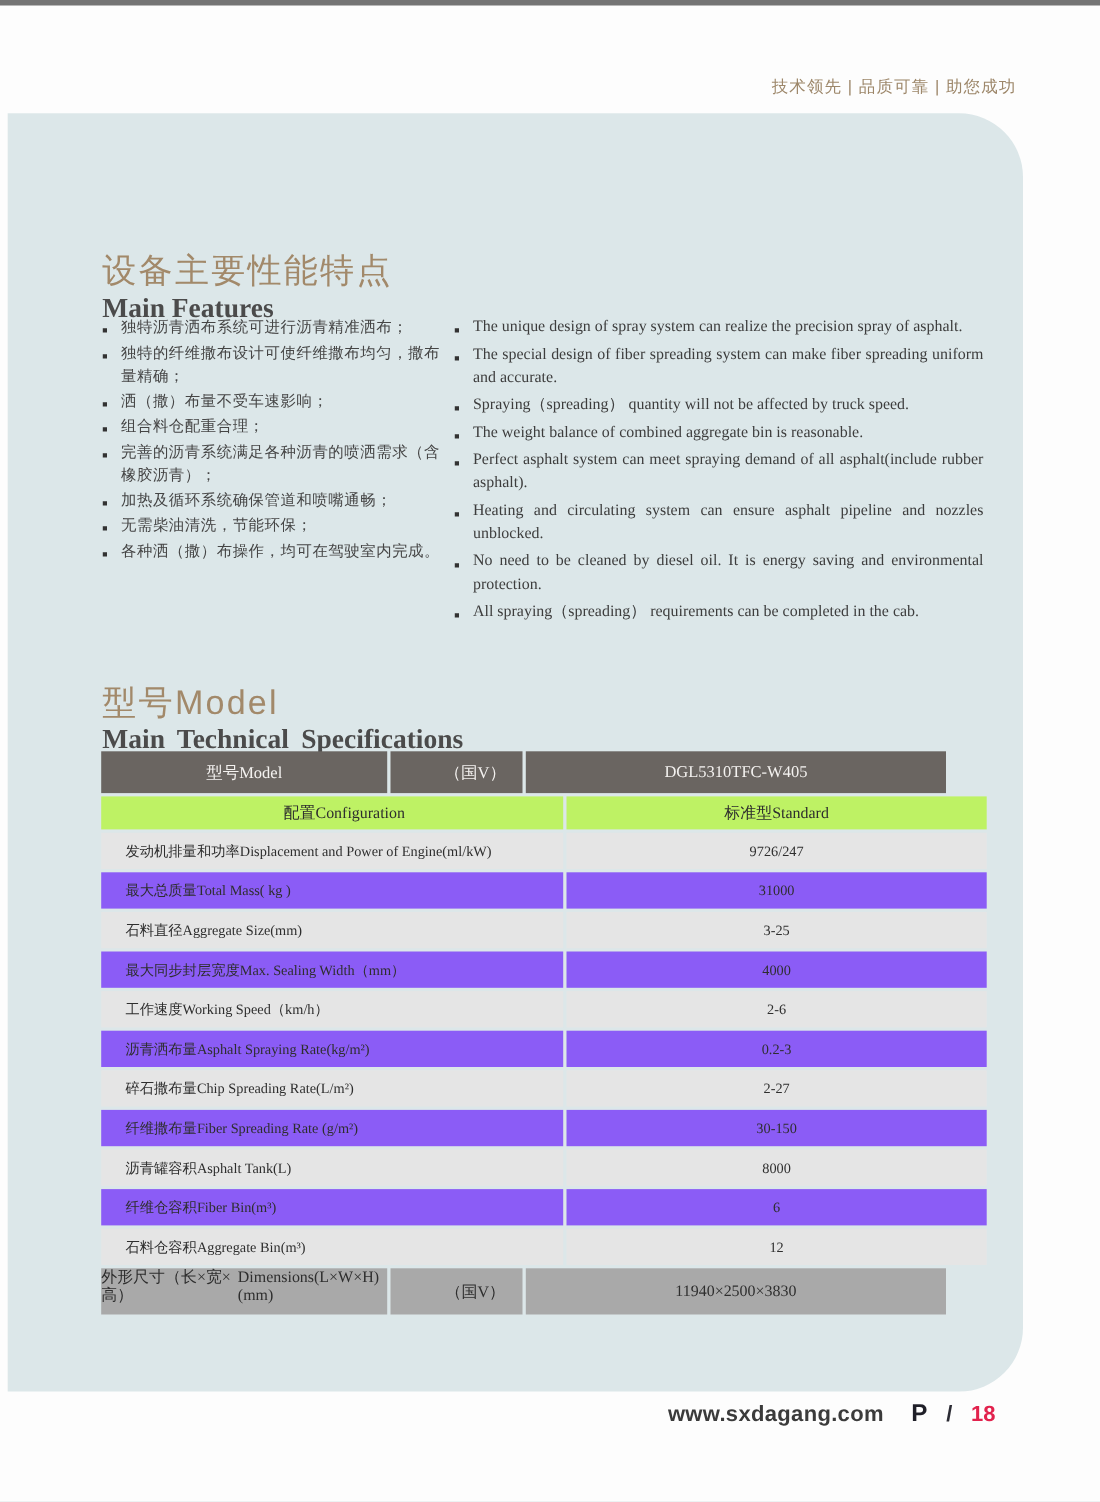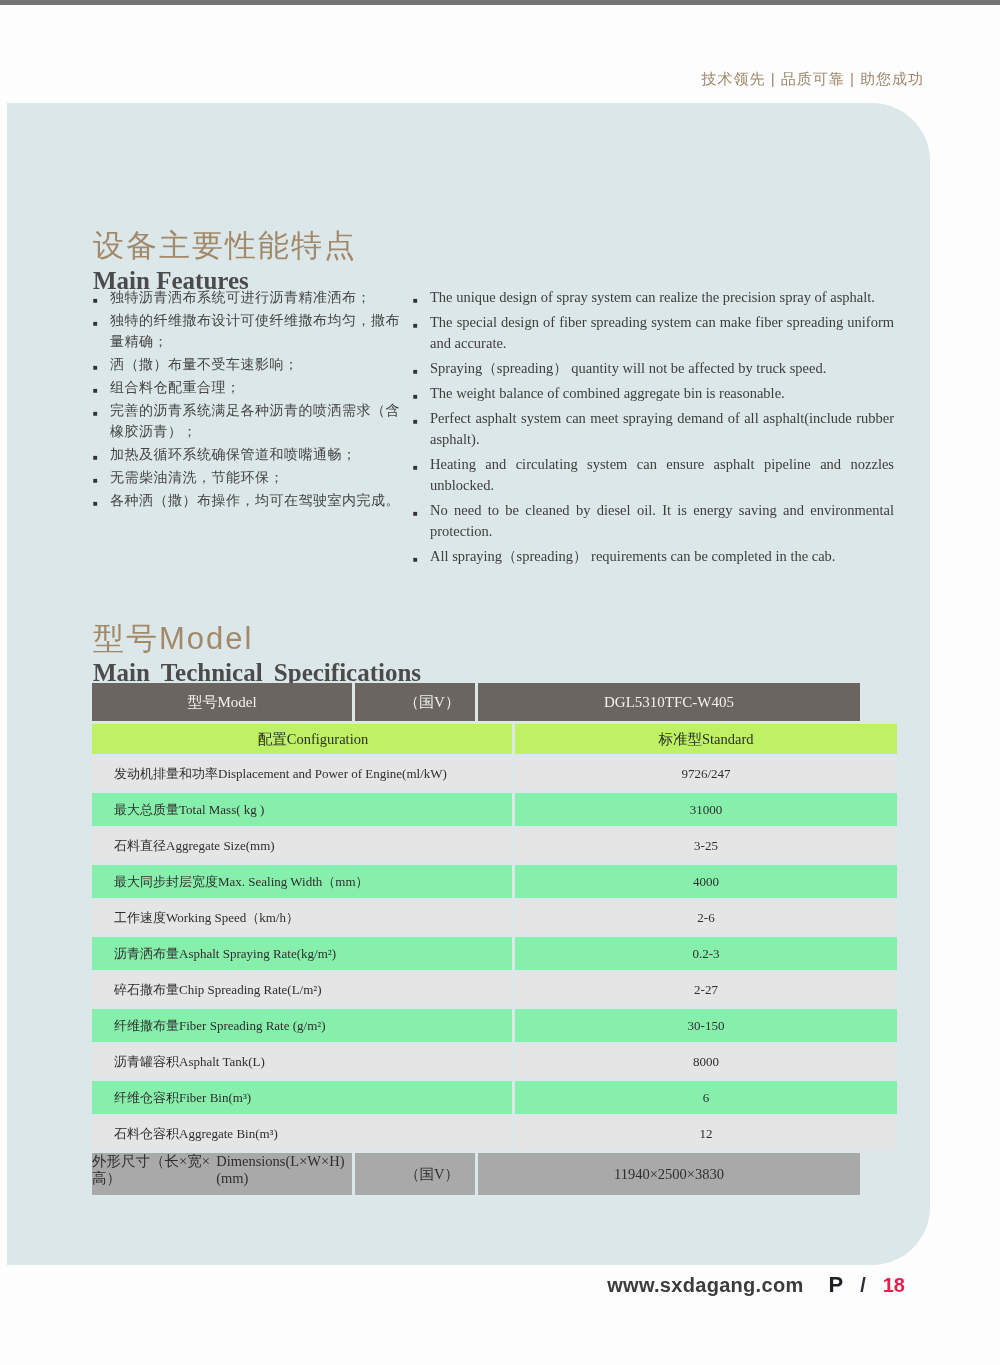--- a/index.html
+++ b/index.html
@@ -35,21 +35,21 @@
   .cell{display:flex;align-items:center;box-sizing:border-box;}
   .c1{width:260px;justify-content:center;}
   .c2{width:120px;justify-content:center;padding-left:34px;}
   .c3{width:382px;justify-content:center;}
   .clabel{width:420px;padding-left:22px;}
   .cvalue{width:382px;justify-content:center;text-align:right;}
   .h-row .cell{background:#6a6561;color:#f4f2f0;height:38px;font-size:15px;}
   .cfg-row .cell{background:#bef264;height:30px;font-size:14.5px;color:#2e2e2e;justify-content:center;}
   .body-row .cell{height:33px;font-size:13px;color:#2e2e2e;}
   .light .cell{background:#e5e5e5;}
-  .medium .cell{background:#86efac;}
+  .medium .cell{background:#8b5cf6;}
   .dims-row .cell{background:#a9a9a9;height:42px;font-size:14.5px;color:#2e2e2e;}
   .dims-label{flex-direction:row;align-items:flex-start;justify-content:center;
     line-height:17px;font-size:13.5px;}
 
   .footer{position:absolute;top:1272px;right:95px;display:flex;align-items:baseline;gap:21px;}
   .site{font-size:20px;color:#3b3b3b;font-weight:600;letter-spacing:0.3px;}
   .logo-p{font-size:22px;font-weight:800;color:#1f1f28;margin-left:4px;}
   .slash{font-size:20px;color:#2c2c34;font-weight:600;margin-left:-4px;}
   .pagenum{font-size:20px;color:#e2224d;font-weight:700;margin-left:-4px;}
 </style>

